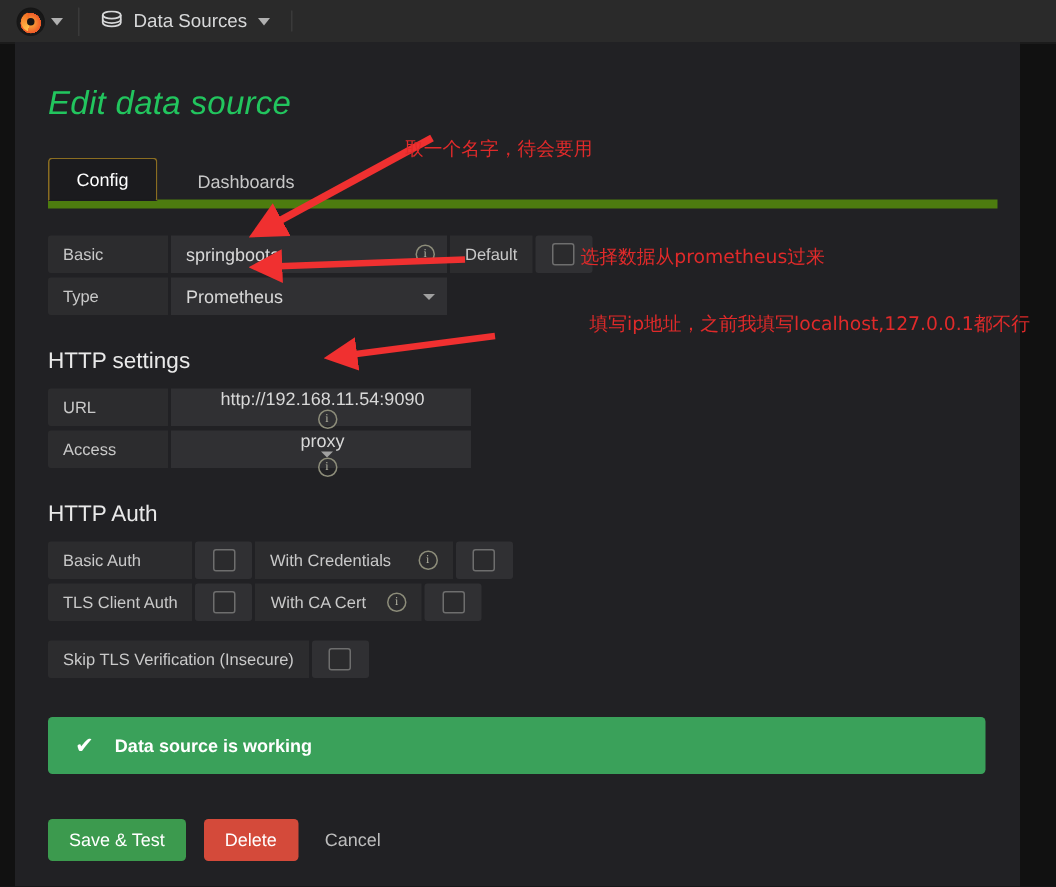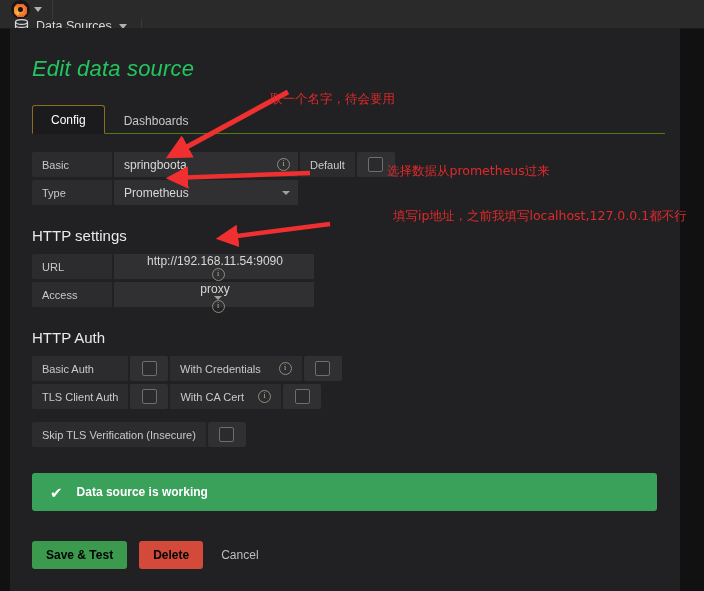--- a/index.html
+++ b/index.html
@@ -13,23 +13,22 @@
     font-family: "Liberation Sans", "DejaVu Sans", sans-serif;
     overflow: hidden;
     position: relative;
   }
 
   
   .navbar {
     height: 28px;
     background: #2a2a2a;
     display: flex;
-    align-items: flex-start;
+    align-items: center;
     border-bottom: 1px solid #1b1b1b;
-    flex-direction: column;
   }
   .nav-logo-cell {
     width: 52px;
     display: flex;
     align-items: center;
     justify-content: center;
     gap: 4px;
     border-right: 1px solid #3a3a3a;
     background: #2a2a2a;
   }
@@ -97,24 +96,25 @@
     color: #22c55e;
     font-weight: 400;
     margin: 0 0 22px 0;
     letter-spacing: .2px;
   }
 
   
   .tabs {
     display: flex;
     align-items: flex-end;
-    border-bottom: 1px solid #4d7c0f;
+    border-bottom: 6px solid #4d7c0f;
     margin-bottom: 18px;
     width: 633px;
     box-sizing: border-box;
+    gap: 8px;
   }
   .tab {
     padding: 7px 18px 6px 18px;
     font-size: 12px;
     color: #c7c7c7;
     background: transparent;
     border: 1px solid transparent;
     border-bottom: none;
     position: relative;
     top: 1px;
@@ -235,22 +235,22 @@
 
   
   .button-bar {
     margin-top: 30px;
     display: flex;
     align-items: center;
     gap: 12px;
   }
   .btn {
     font-size: 12px;
-    font-weight: bold;
-    color: #000000;
+    font-weight: normal;
+    color: #ffffff;
     border: none;
     border-radius: 3px;
     padding: 7px 14px;
     cursor: pointer;
     font-family: inherit;
   }
   .btn-save   { background: #3c9a4e; }
   .btn-delete { background: #d44a3a; }
   .btn-cancel {
     background: transparent;

